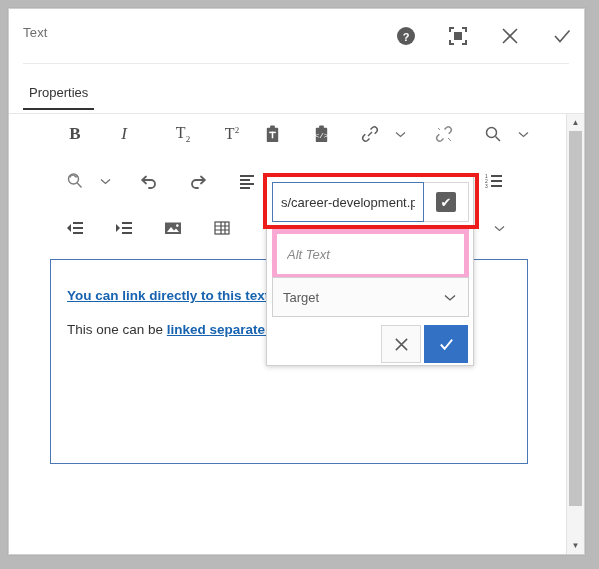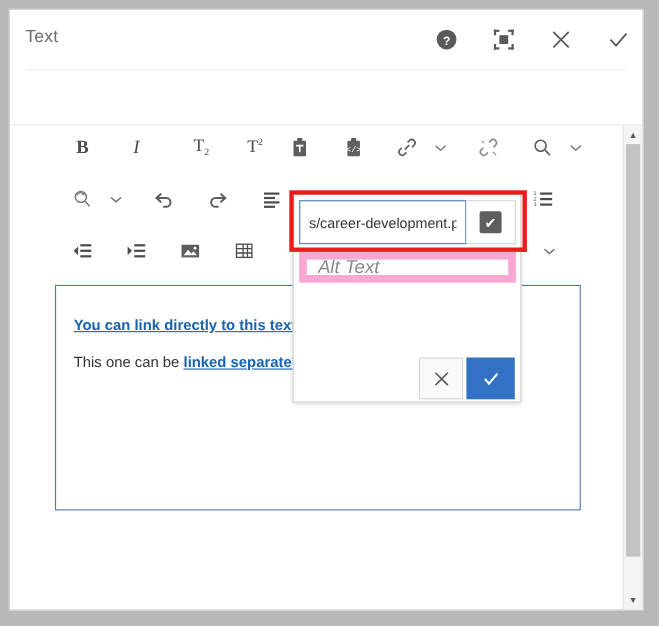--- a/index.html
+++ b/index.html
@@ -14,21 +14,21 @@
     background:#ffffff;border:1px solid #cfcfcf;
     box-shadow:0 0 0 1px rgba(0,0,0,.03);
     overflow:hidden;
   }
   
   .titlebar{
     position:absolute;left:0;top:0;width:575px;height:54px;
   }
   .title{
     position:absolute;left:14px;top:16px;
-    font-size:16px;color:#6e6e6e;letter-spacing:.2px;
+    font-size:13px;color:#6e6e6e;letter-spacing:.2px;
   }
   .hdr-icons{position:absolute;right:10px;top:0;height:54px;display:flex;align-items:center;gap:28px;}
   .hdr-btn{
     width:24px;height:24px;display:flex;align-items:center;justify-content:center;
     color:#5a5a5a;cursor:pointer;
   }
   .hdr-rule{position:absolute;left:14px;top:54px;width:546px;height:1px;background:#eaeaea;}
   
   .tabs{position:absolute;left:14px;top:72px;}
   .tab{
@@ -98,23 +98,23 @@
   .url-check{
     position:absolute;left:152px;top:0;width:45px;height:40px;
     border:1px solid #d6d6d6;border-left:none;background:#fff;box-sizing:border-box;
     display:flex;align-items:center;justify-content:center;cursor:pointer;
   }
   .chk-box{
     width:20px;height:20px;background:#5e5e5e;display:flex;align-items:center;justify-content:center;
     color:#fff;border-radius:2px;
   }
   .alt-input{
-    position:absolute;left:5px;top:52px;width:197px;height:28px;
-    border:7px solid #f9a8d4;background:#fff;box-sizing:border-box;
-    font-size:17px;color:#8a8a8a;padding:0 10px;outline:none;font-style:italic;
+    position:absolute;left:5px;top:52px;width:197px;height:50px;
+    border:5px solid #f9a8d4;background:#fff;box-sizing:border-box;
+    font-size:13px;color:#8a8a8a;padding:0 10px;outline:none;font-style:italic;
     font-family:"Liberation Sans",sans-serif;
   }
   .alt-input::placeholder{color:#8a8a8a;font-style:italic;}
   .target-sel{
     position:absolute;left:5px;top:100px;width:197px;height:40px;
     border:1px solid #d0d0d0;background:#fbfbfb;box-sizing:border-box;
     display:flex;align-items:center;cursor:pointer;
   }
   .target-lbl{font-size:13px;color:#5a5a5a;padding-left:10px;}
   .target-chev{position:absolute;right:12px;color:#555;}
@@ -171,20 +171,23 @@
       </div>
       <div class="hdr-btn">
         <svg width="20" height="20" viewBox="0 0 20 20">
             <path d="M3 10 L8 15.5 L17.5 4.5" stroke="#5a5a5a" stroke-width="1.6" fill="none"></path>
           </svg>
       </div>
     </div>
     <div class="hdr-rule"></div>
   </div>
 
+  <div class="tabs">
+    <span class="tab active">Properties</span>
+  </div>
   <div class="tab-rule"></div>
 
   <div class="body">
 
     <div class="toolbar">
 
       <div class="trow">
         <div class="tbtn" style="left:49px">
             <span class="bold">B</span>
           </div>
@@ -362,20 +365,28 @@
   </div>
 
   <div class="popup">
     <div class="url-row">
       <input class="url-input" value="s/career-development.png" style="">
       <div class="url-check">
         <span class="chk-box" style="font-size:13px;">✔</span>
       </div>
     </div>
     <input class="alt-input" placeholder="Alt Text" style="">
+    <div class="target-sel">
+      <span class="target-lbl">Target</span>
+      <span class="target-chev">
+        <svg width="12" height="8" viewBox="0 0 12 8">
+            <path d="M1 1.5 L6 6 L11 1.5" stroke="#555" stroke-width="1.3" fill="none"></path>
+          </svg>
+      </span>
+    </div>
     <div class="pop-actions">
       <div class="p-cancel">
         <svg width="15" height="15" viewBox="0 0 16 16">
             <path d="M2 2 L14 14 M14 2 L2 14" stroke="#5a5a5a" stroke-width="1.6" fill="none"></path>
           </svg>
       </div>
       <div class="p-ok">
         <svg width="17" height="17" viewBox="0 0 18 18">
             <path d="M3 9 L7 13.5 L15 3.8" stroke="#fff" stroke-width="2" fill="none"></path>
           </svg>

